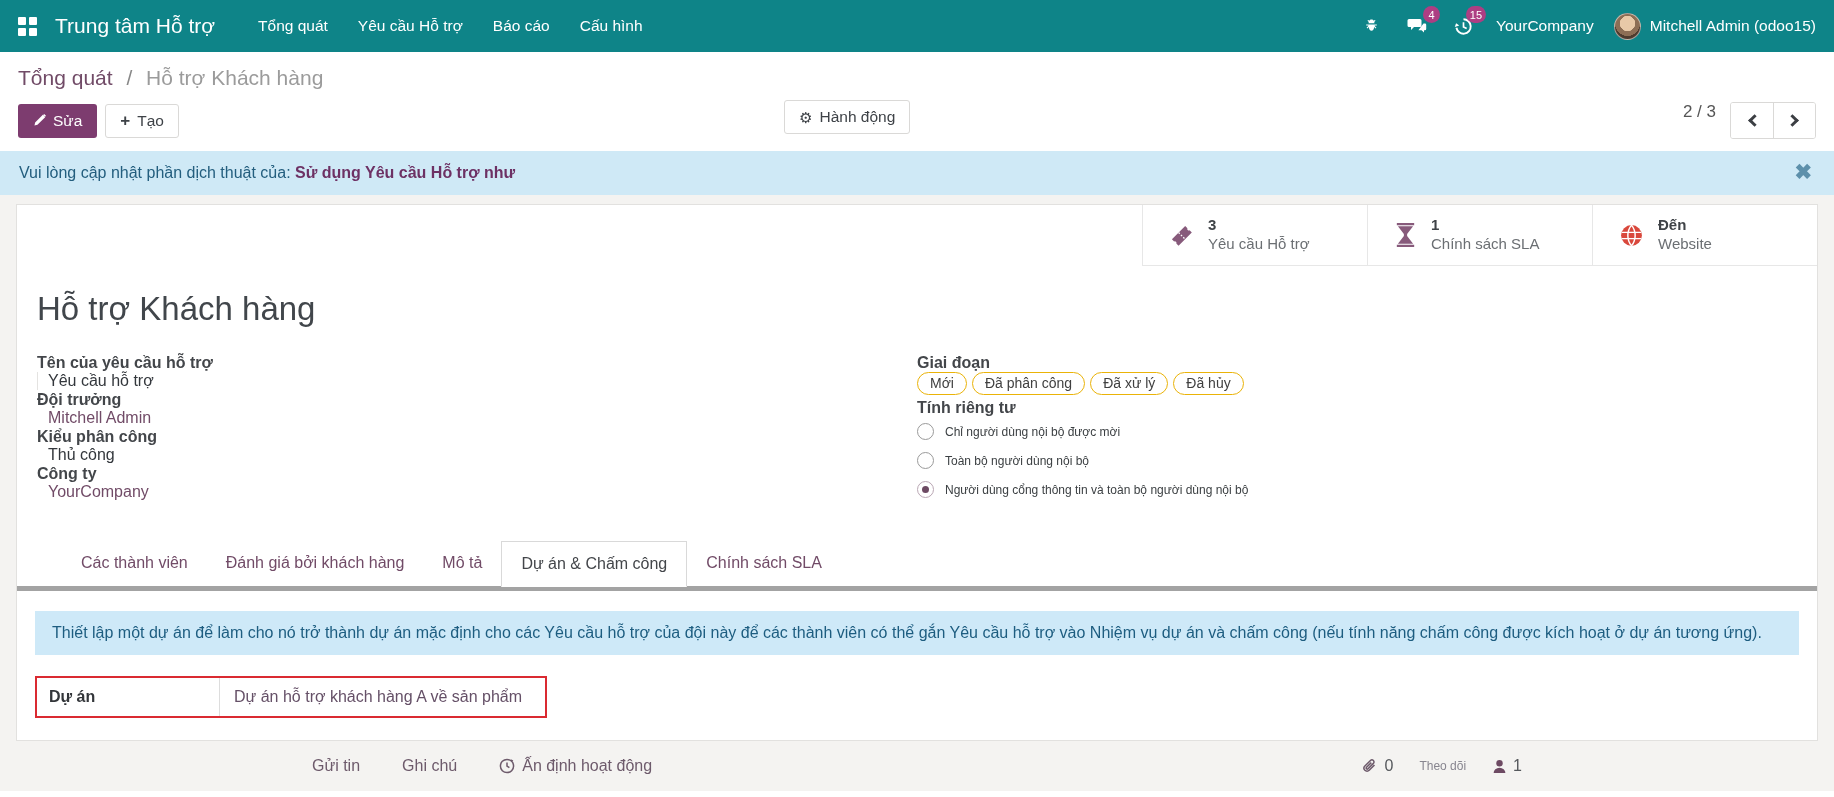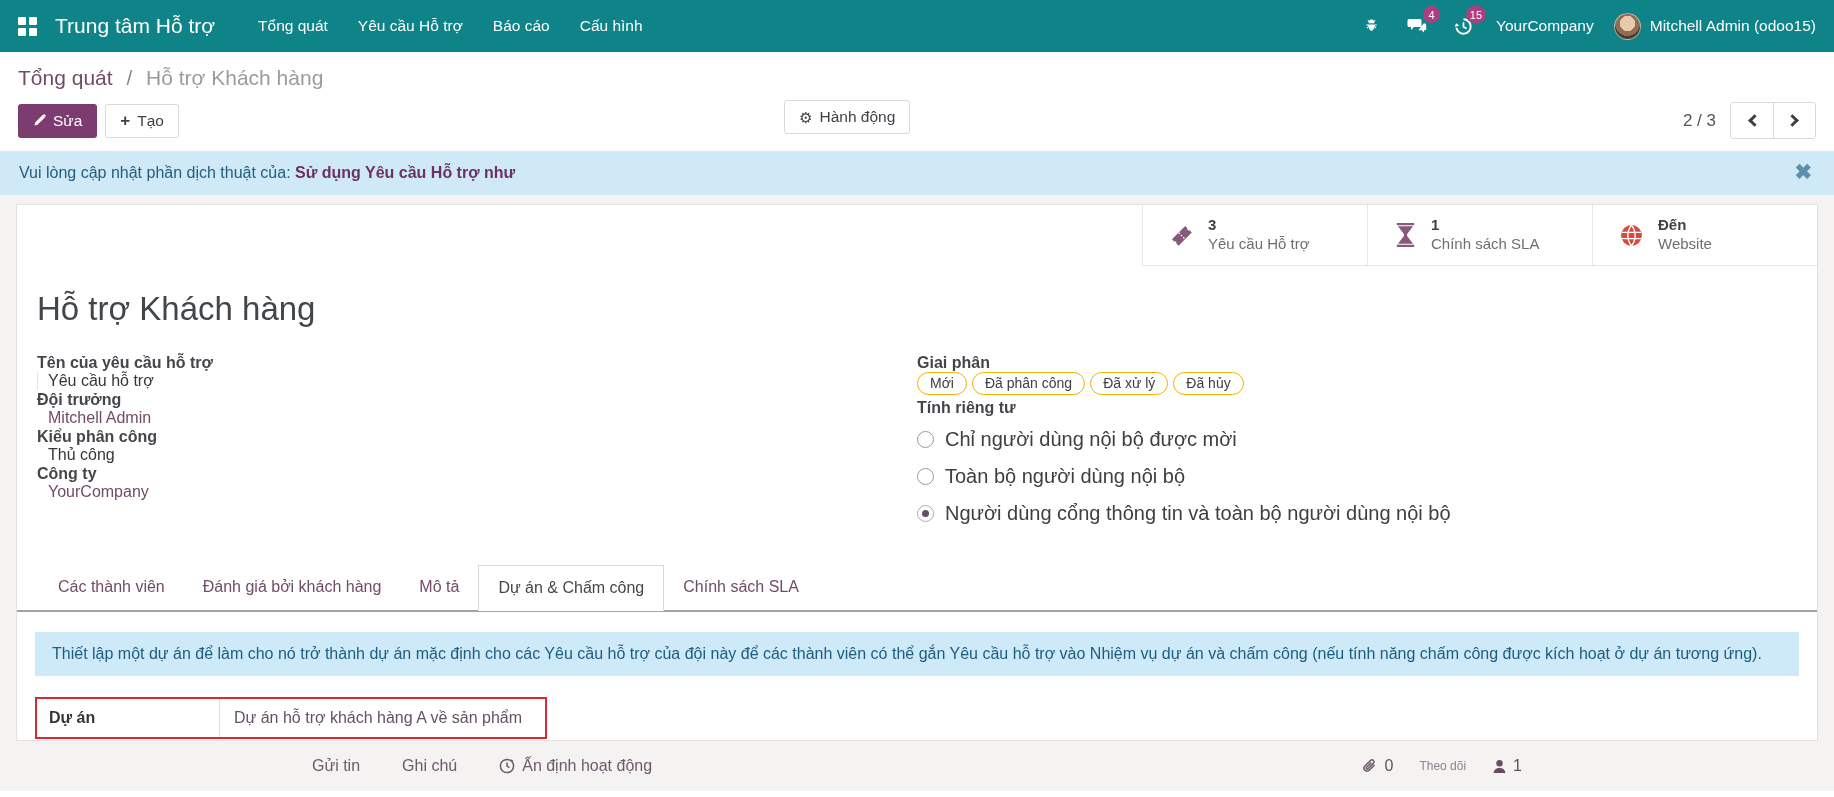--- a/index.html
+++ b/index.html
@@ -30,21 +30,21 @@
   .bc-parent { color:#714B67; cursor:pointer; }
   .bc-sep { color:#888; margin:0 8px; }
   .bc-current { color:#9b9b9b; }
   .btn-row { position:relative; display:flex; align-items:center; padding:4px 18px 12px; background:#fff; }
   .btn { font-size:15.5px; border-radius:3px; padding:7px 14px; cursor:pointer; display:inline-flex; align-items:center; gap:7px; border:1px solid transparent; }
   .btn-primary { background:#7d3c6f; color:#fff; }
   .btn-default { background:#fff; color:#3e4247; border-color:#dad9d7; }
   .btn-action { position:absolute; left:784px; top:2px; }
   .plus-glyph { font-weight:bold; font-size:17px; line-height:1; }
   .gear-glyph { font-size:15px; line-height:1; }
-  .pager { margin-left:auto; display:flex; align-items:center; gap:14px; }
+  .pager { margin-left:auto; display:flex; gap:14px; }
   .pager-text { font-size:17px; color:#555; }
   .pager-btns { display:flex; border:1px solid #dad9d7; border-radius:3px; overflow:hidden; }
   .pager-btn { width:42px; height:35px; background:#fff; display:flex; align-items:center; justify-content:center; cursor:pointer; }
   .pager-btn + .pager-btn { border-left:1px solid #dad9d7; }
   .chev { width:9px; height:9px; border-left:3px solid #3c3f44; border-bottom:3px solid #3c3f44; }
   .chev-left  { transform:rotate(45deg); margin-left:4px; }
   .chev-right { transform:rotate(-135deg); margin-right:4px; }
 
   
   .alert { position:relative; background:#cfe9f6; color:#235e7e; font-size:16px; padding:13px 50px 13px 19px; }
@@ -65,26 +65,26 @@
   .o-group { display:flex; padding:0 20px; }
   .o-col { width:50%; }
   .field-row { display:flex; align-items:stretch; min-height:37px; font-size:16px;flex-direction:column; }
   .f-label { width:192px; flex-shrink:0; font-weight:bold; color:#43464a; display:flex; align-items:center; }
   .f-value { color:#33373c; display:flex; align-items:center; }
   .f-value.with-sep { border-left:1px solid #e4e3e1; padding-left:10px; }
   .o-link { color:#714B67; cursor:pointer; }
 
   .pill-row { display:flex; gap:5px; align-items:center; }
   .pill { border:1px solid #eab308; border-radius:20px; padding:2px 12px 3px; font-size:14px; color:#404040; background:#fff; cursor:pointer; }
-  .privacy-row { display:flex; align-items:center; gap:11px; min-height:29px; font-size:20px; color:#3c4043; cursor:pointer;margin-top:8px; }
+  .privacy-row { display:flex; align-items:center; gap:11px; min-height:29px; font-size:12px; color:#3c4043; cursor:pointer; }
   .radio { width:17px; height:17px; border:1px solid #9a9a9a; border-radius:50%; position:relative; flex-shrink:0; background:#fff; }
   .radio.checked { border-color:#baa7b4; }
   .radio.checked::after { content:""; position:absolute; left:4px; top:4px; width:7px; height:7px; border-radius:50%; background:#6d4a63; }
 
-  .tabs { display:flex; border-bottom:2px solid #a3a3a3; margin-top:36px; padding-left:22px; }
+  .tabs { display:flex; border-bottom:5px solid #a3a3a3; margin-top:36px; padding-left:45px; }
   .tab { font-size:16px; padding:13px 19px; color:#714B67; cursor:pointer; position:relative; top:1px; }
   .tab.active { color:#43464a; background:#fff; border:1px solid #d9d9d9; border-bottom:1px solid #fff; }
 
   .tab-content { padding:20px 18px; }
   .info-box { background:#cee9f8; color:#1d5d80; font-size:16px; padding:13px 17px; }
   .project-row { margin-top:21px; width:512px; border:2px solid #da2a31; display:flex; background:#fff; }
   .project-label { width:182px; flex-shrink:0; font-weight:bold; font-size:16px; color:#33363a; padding:10px 12px; }
   .project-value { border-left:1px solid #ddd; padding:10px 14px; font-size:16px; color:#655067; flex:1; }
 
   
@@ -234,21 +234,21 @@
           <div class="f-value" style="padding-left:11px;">Thủ công</div>
         </div>
         <div class="field-row">
           <div class="f-label">Công ty</div>
           <div class="f-value o-link" style="padding-left:11px;">YourCompany</div>
         </div>
       </div>
 
       <div class="o-col">
         <div class="field-row" style="min-height:37px;">
-          <div class="f-label">Giai phân</div>
+          <div class="f-label">Giai đoạn</div>
           <div class="f-value">
             <div class="pill-row">
               <span class="pill">Mới</span>
               <span class="pill">Đã phân công</span>
               <span class="pill">Đã xử lý</span>
               <span class="pill">Đã hủy</span>
             </div>
           </div>
         </div>
         <div class="field-row" style="align-items:flex-start;">

